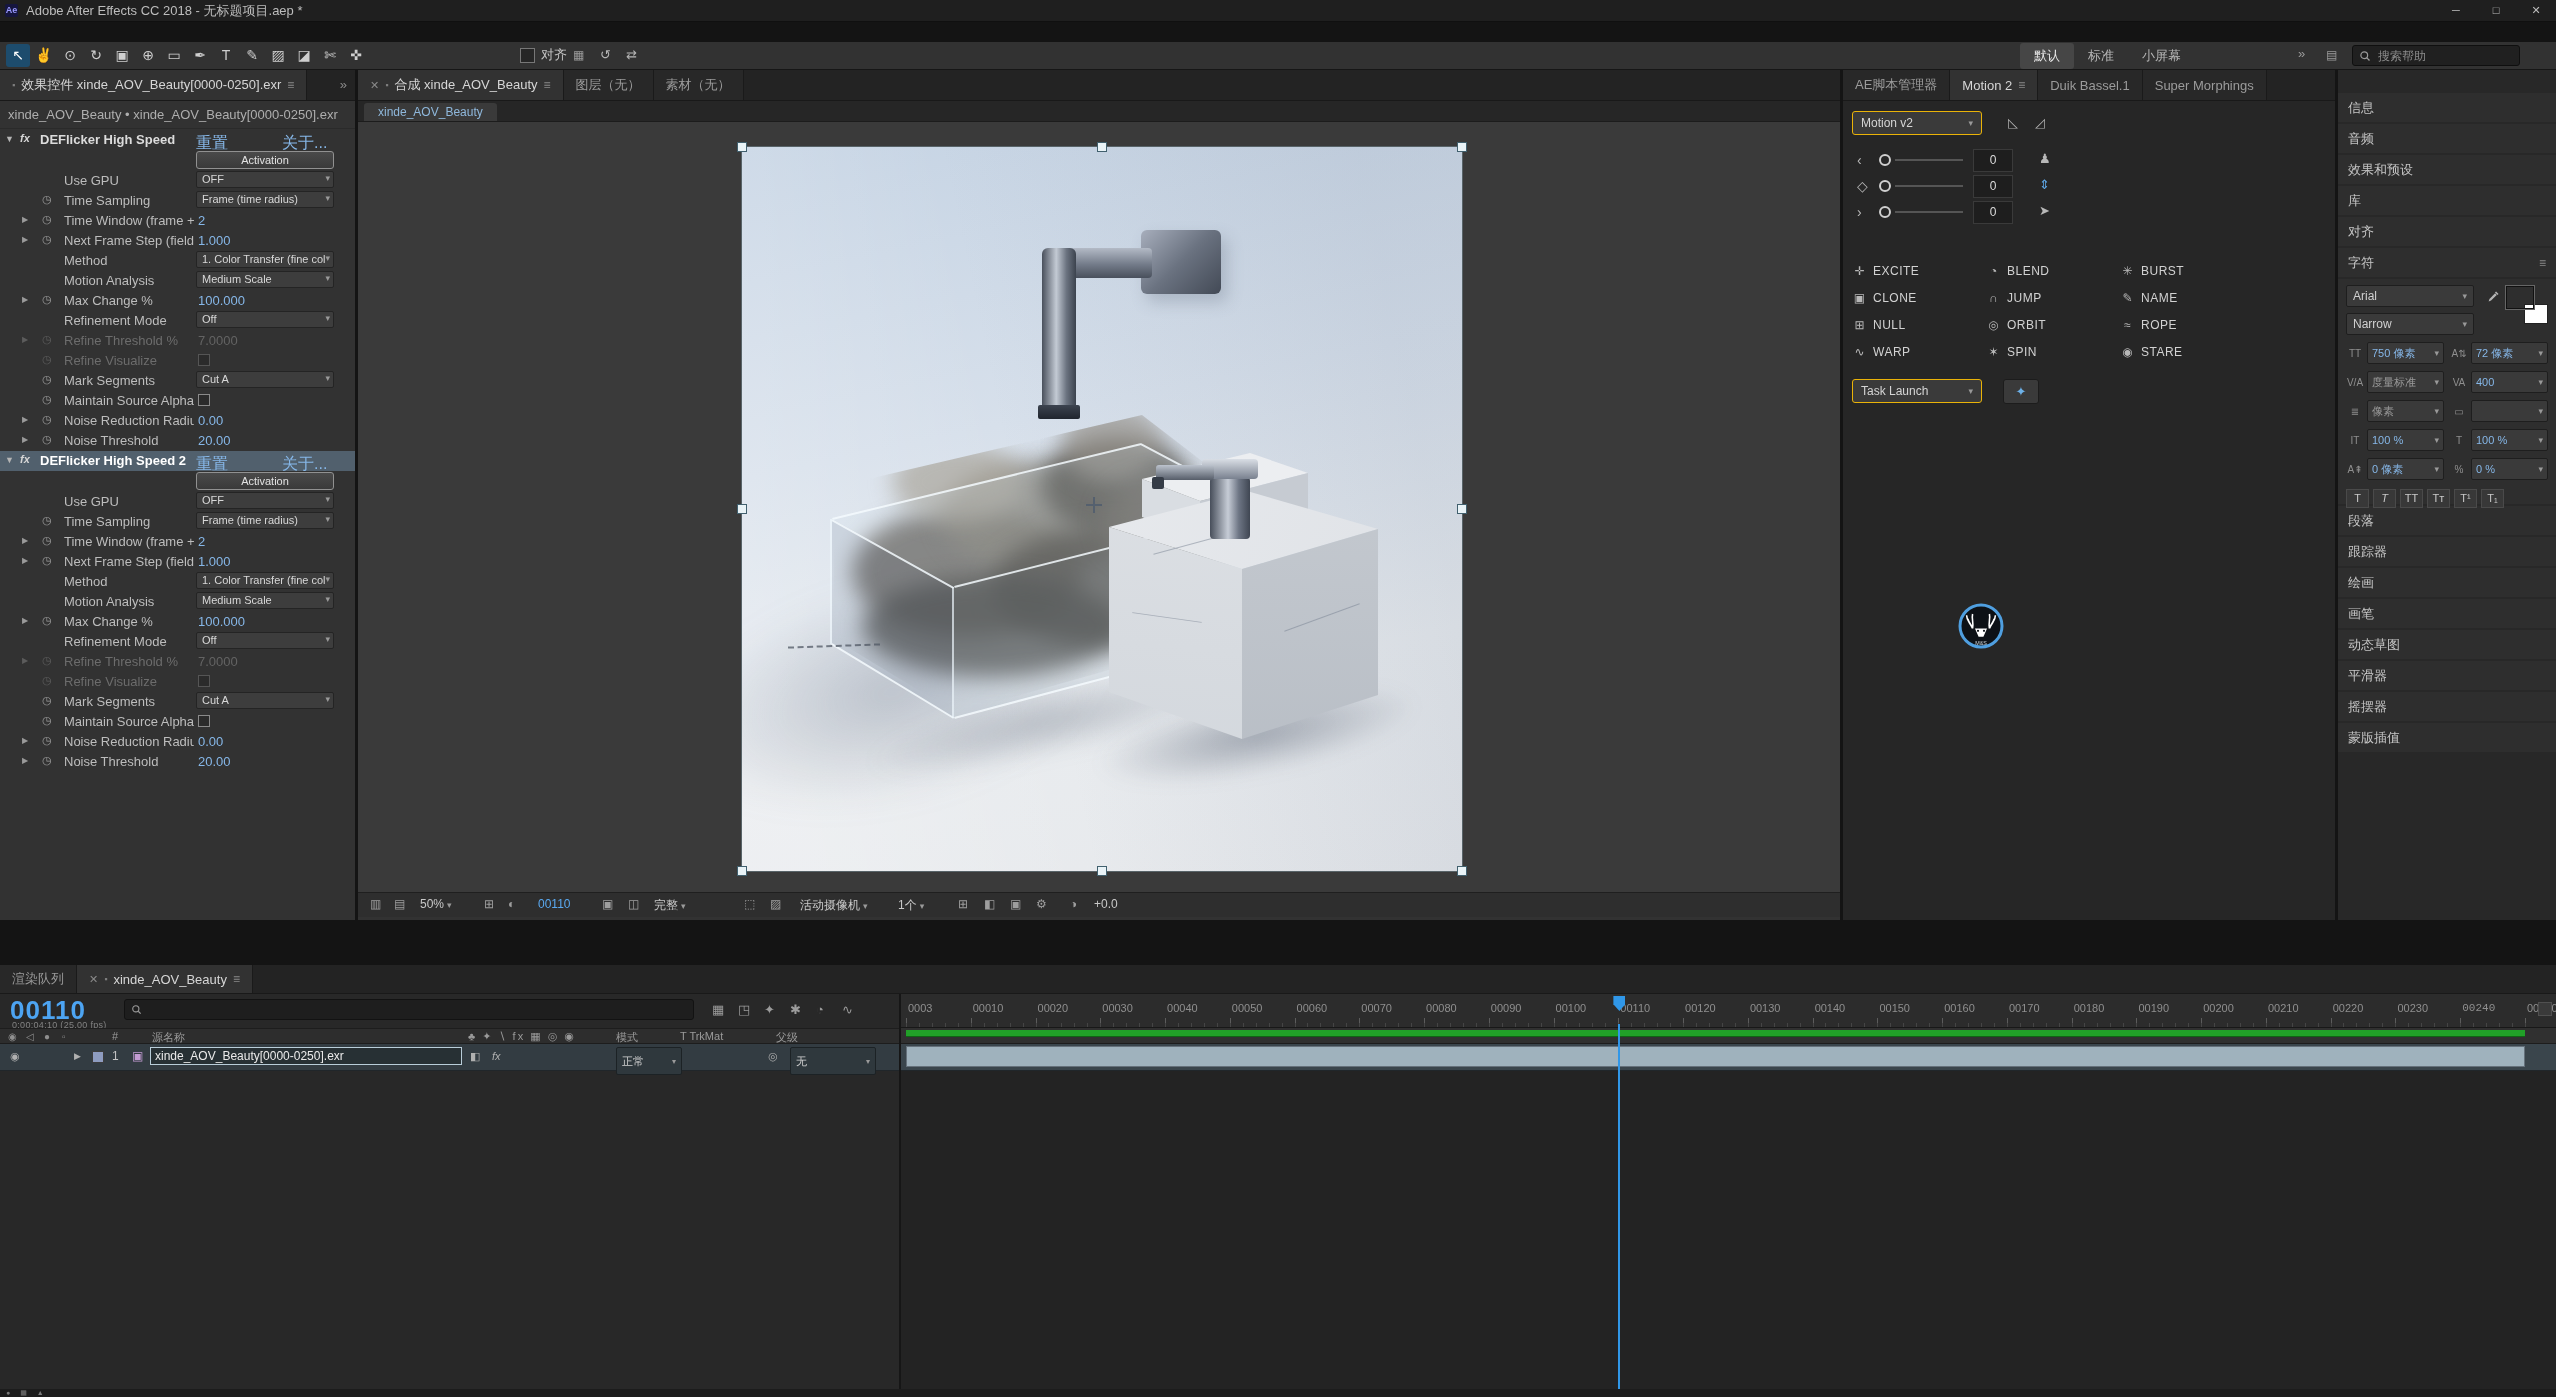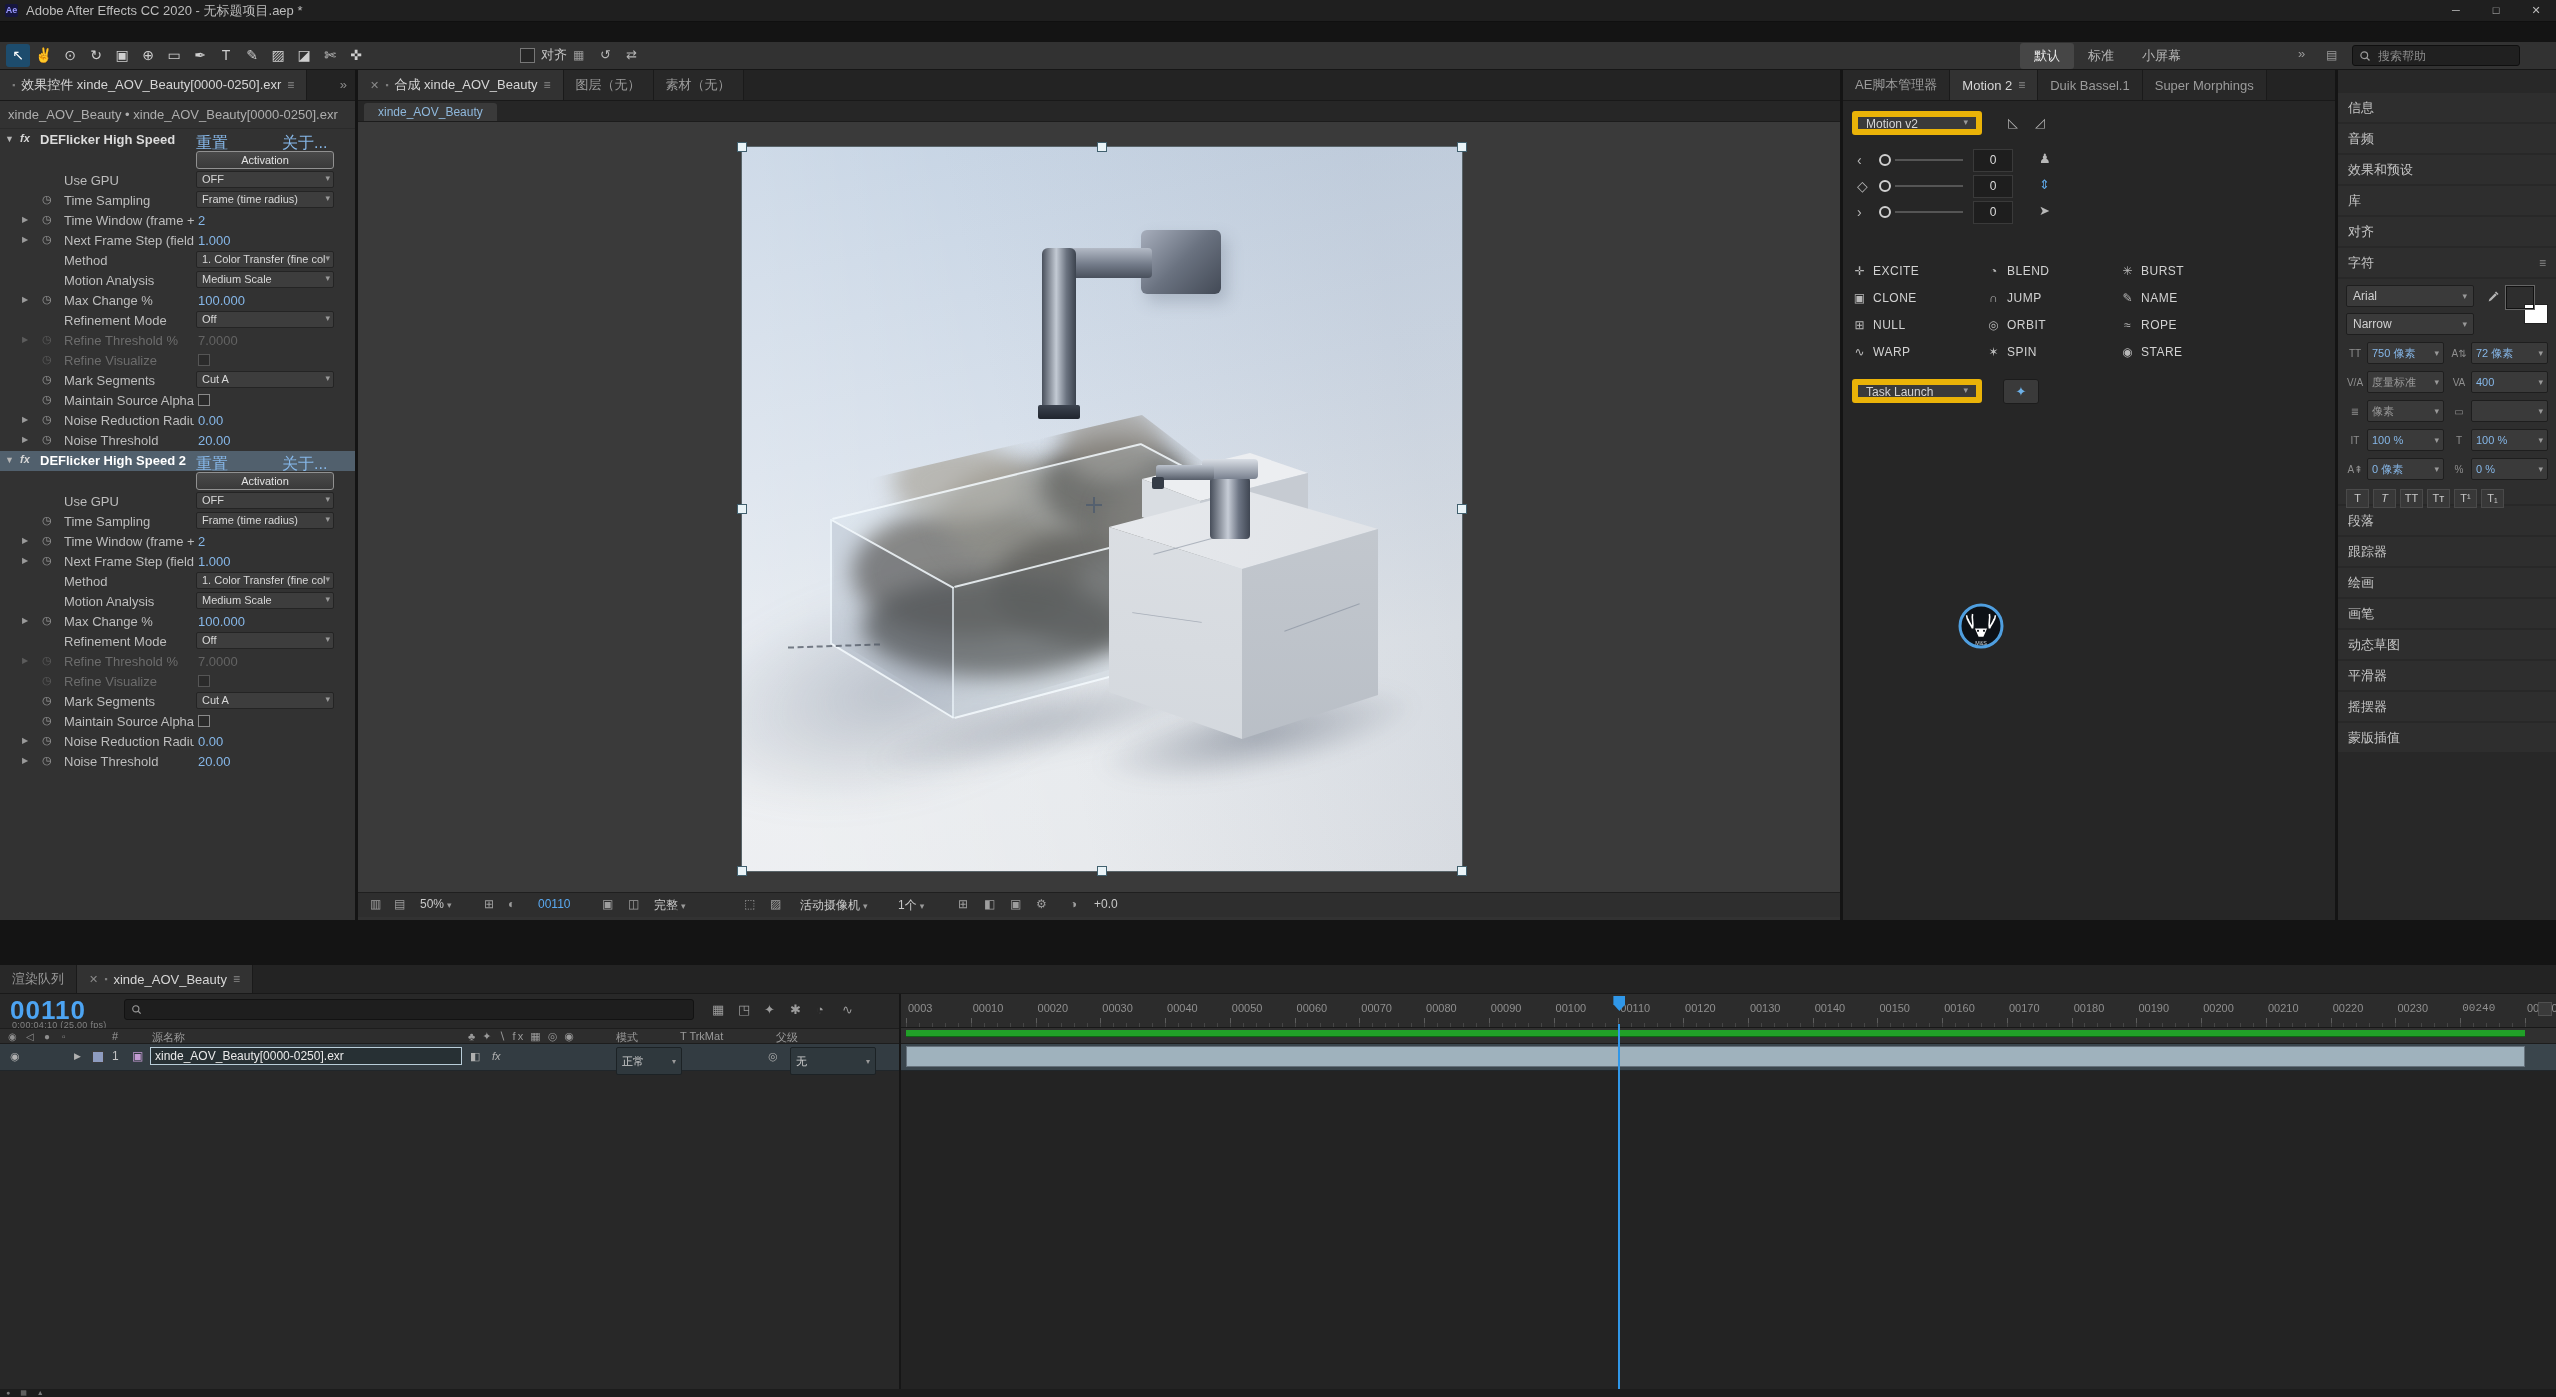--- a/index.html
+++ b/index.html
@@ -142,22 +142,22 @@
   .hdl{position:absolute;width:10px;height:10px;background:#e9f3f7;border:1px solid #41606e;box-sizing:border-box}
   #comp-bottombar{position:absolute;left:0;top:822px;width:100%;height:24px;background:#2e2e2e;border-top:1px solid #1f1f1f}
   .cbb-ico{position:absolute;top:4px;font-size:12px;color:#9e9e9e}
   .cbb-txt{position:absolute;top:4px;font-size:12px;color:#c9c9c9;white-space:nowrap}
   .cbb-arrow{font-size:9px;color:#9a9a9a;margin-left:3px}
   #cbb-tc{color:#5aa9f0}
 
   
   #scripts{left:1843px;top:70px;width:492px;height:850px;background:#262626}
   #scripts-body{position:relative;height:820px;background:#262626}
-  .mo-dd{position:absolute;height:24px;background:#3a3a3a;border:6px solid #eab308;border-radius:3px;
-         font-size:12px;color:#d5d5d5;display:flex;justify-content:space-between;
+  .mo-dd{position:absolute;height:24px;background:#3a3a3a;border:1px solid #eab308;border-radius:3px;
+         font-size:12px;color:#d5d5d5;display:flex;align-items:center;justify-content:space-between;
          padding:0 8px;box-sizing:border-box}
   #mo-preset{left:9px;top:10px;width:130px}
   #mo-curve1{position:absolute;left:165px;top:14px;color:#b0b0b0;font-size:13px}
   #mo-curve2{position:absolute;left:192px;top:14px;color:#b0b0b0;font-size:13px}
   .mo-slider{position:absolute;left:0;width:100%;height:24px}
   .mo-lg{position:absolute;left:14px;top:3px;font-size:14px;color:#b8b8b8}
   .mo-ring{position:absolute;left:36px;top:5px;width:12px;height:12px;border:2px solid #cfcfcf;border-radius:50%;box-sizing:border-box}
   .mo-track{position:absolute;left:52px;top:10px;width:68px;height:2px;background:#555}
   .mo-box{position:absolute;left:130px;top:0;width:38px;height:21px;background:#1e1e1e;border:1px solid #3a3a3a;
           color:#dcdcdc;font-size:12px;text-align:center;line-height:21px}
@@ -246,21 +246,21 @@
              display:flex;align-items:center;gap:10px;padding-left:6px;box-sizing:border-box}
   .status-ic{font-size:7px;color:#7a7a7a;line-height:8px}
 </style>
 <title>Adobe After Effects CC 2018 - 无标题项目.aep *</title></head>
 <body>
 
 <div id="app">
 
   <div id="titlebar">
     <div id="app-icon">Ae</div>
-    <span id="win-title">Adobe After Effects CC 2020 - 无标题项目.aep *</span>
+    <span id="win-title">Adobe After Effects CC 2018 - 无标题项目.aep *</span>
     <div id="win-controls">
       <div class="winbtn">─</div>
       <div class="winbtn">□</div>
       <div class="winbtn">✕</div>
     </div>
   </div>
 
 
   <div id="toolbar">
     <div id="tools">

